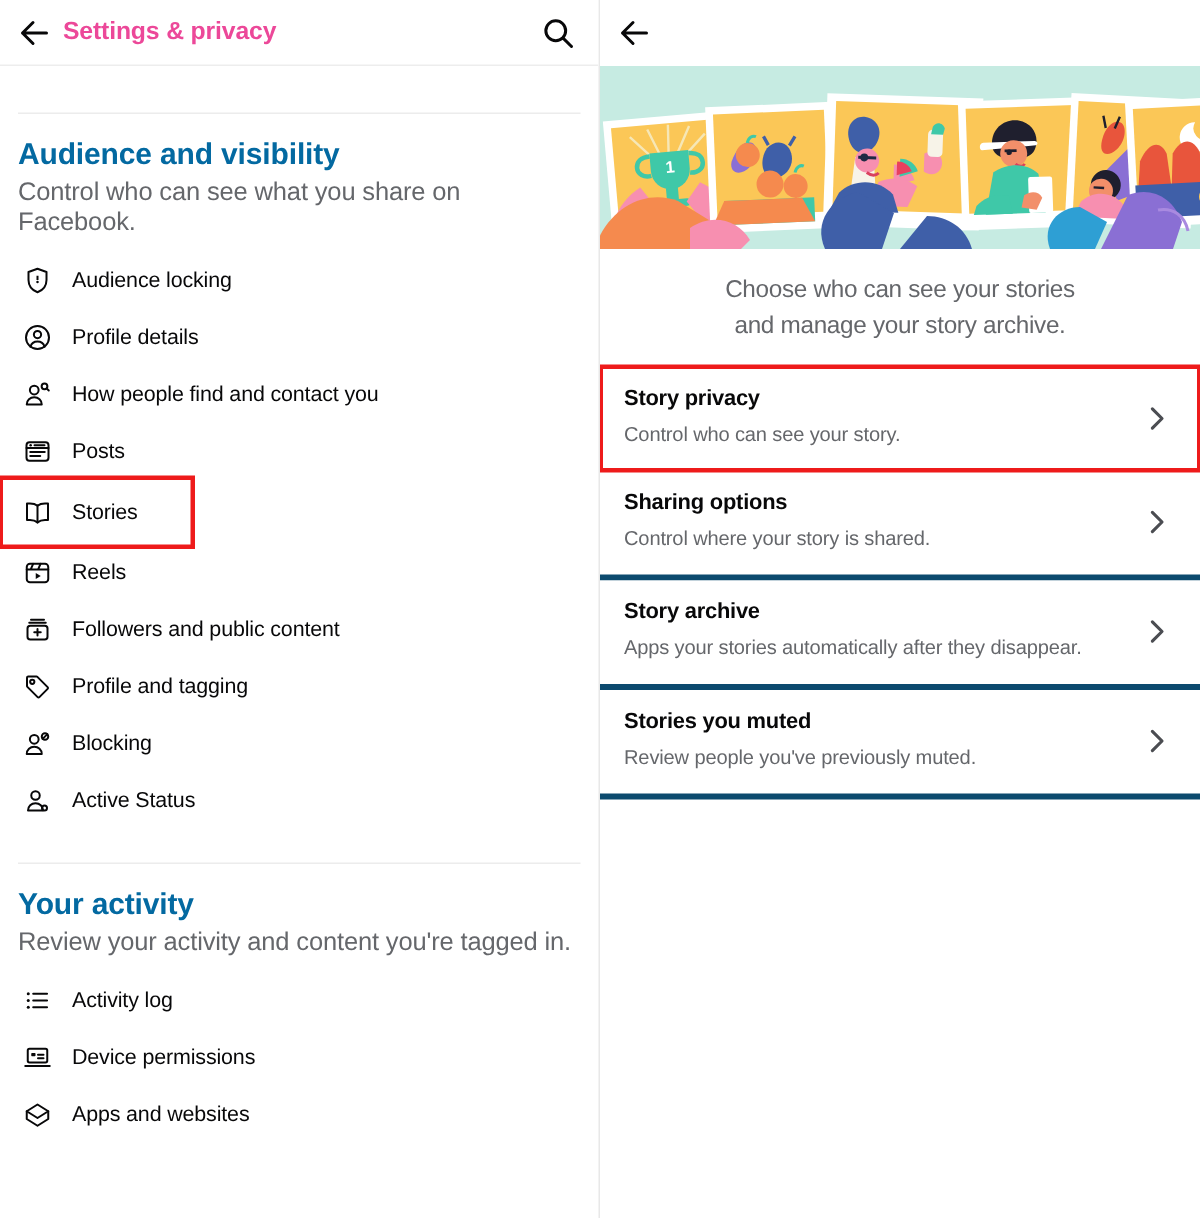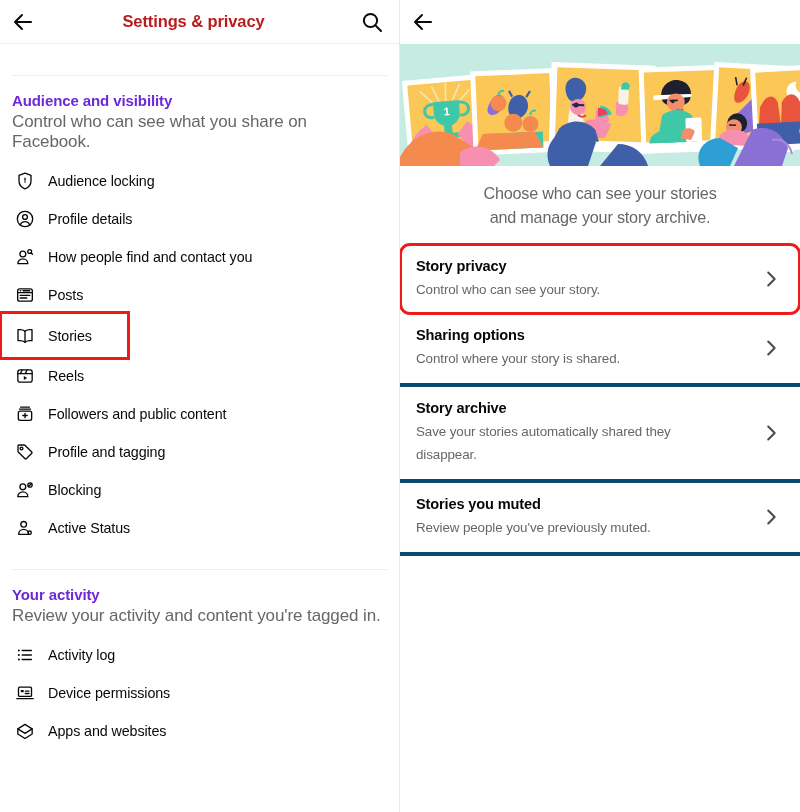--- a/index.html
+++ b/index.html
@@ -26,42 +26,41 @@
     border-bottom: 1px solid #ededed;
     background: #fff;
   }
   .back-arrow {
     width: 46px; height: 44px;
     display: flex; align-items: center; justify-content: center;
     flex: 0 0 auto;
   }
   .lp-title {
     flex: 1 1 auto;
-    text-align: center;
     font-size: 16.5px;
     font-weight: bold;
-    color: #b91c1c;
+    color: #ec4899;
     letter-spacing: -0.1px;
     margin-left: -4px;
   }
   .search-btn {
     width: 54px; height: 44px;
     display: flex; align-items: center; justify-content: center;
     flex: 0 0 auto;
   }
 
   .section-rule {
     height: 1px; background: #ececec;
     margin: 31px 12px 0 12px;
   }
   .section-rule.second { margin-top: 22px; }
 
   .section-head { padding: 16px 12px 0 12px; }
   .section-title {
-    font-size: 15px; font-weight: bold; color: #6d28d9;
+    font-size: 20px; font-weight: bold; color: #0369a1;
     letter-spacing: -0.1px;
   }
   .section-sub {
     font-size: 17px; color: #65676b; margin-top: 3px;
     letter-spacing: -0.1px;
   }
 
   .menu { padding-top: 10px; }
   .menu-item {
     position: relative;
@@ -117,21 +116,21 @@
 
   .row-list { position: relative; }
   .opt-row {
     position: relative;
     display: flex; align-items: center;
     padding: 13px 16px 13px 16px;
     min-height: 64px;
     border-bottom: 4px solid #0c4a6e;
     background: #fff;
   }
-  .opt-row:first-child { border-top: 1px solid #ececec; border-radius: 10px; }
+  .opt-row:first-child { border-top: 1px solid #ececec; }
   .opt-text { flex: 1 1 auto; padding-right: 10px; }
   .opt-title {
     font-size: 14.6px; font-weight: bold; color: #080809;
     letter-spacing: -0.15px;
   }
   .opt-sub {
     font-size: 13.4px; color: #65676b; margin-top: 4px;
     line-height: 1.72; letter-spacing: -0.1px;
     max-width: 310px;
   }
@@ -474,21 +473,21 @@
         <div class="chev">
           <svg width="22" height="22" viewBox="0 0 24 24">
             <path fill="none" stroke="#4b4d52" stroke-width="2.3" stroke-linecap="round" stroke-linejoin="round" d="M9 5l7 7-7 7"></path>
           </svg>
         </div>
       </div>
 
       <div class="opt-row">
         <div class="opt-text">
           <div class="opt-title">Story archive</div>
-          <div class="opt-sub">Save your stories automatically shared they disappear.</div>
+          <div class="opt-sub">Apps your stories automatically after they disappear.</div>
         </div>
         <div class="chev">
           <svg width="22" height="22" viewBox="0 0 24 24">
             <path fill="none" stroke="#4b4d52" stroke-width="2.3" stroke-linecap="round" stroke-linejoin="round" d="M9 5l7 7-7 7"></path>
           </svg>
         </div>
       </div>
 
       <div class="opt-row">
         <div class="opt-text">

